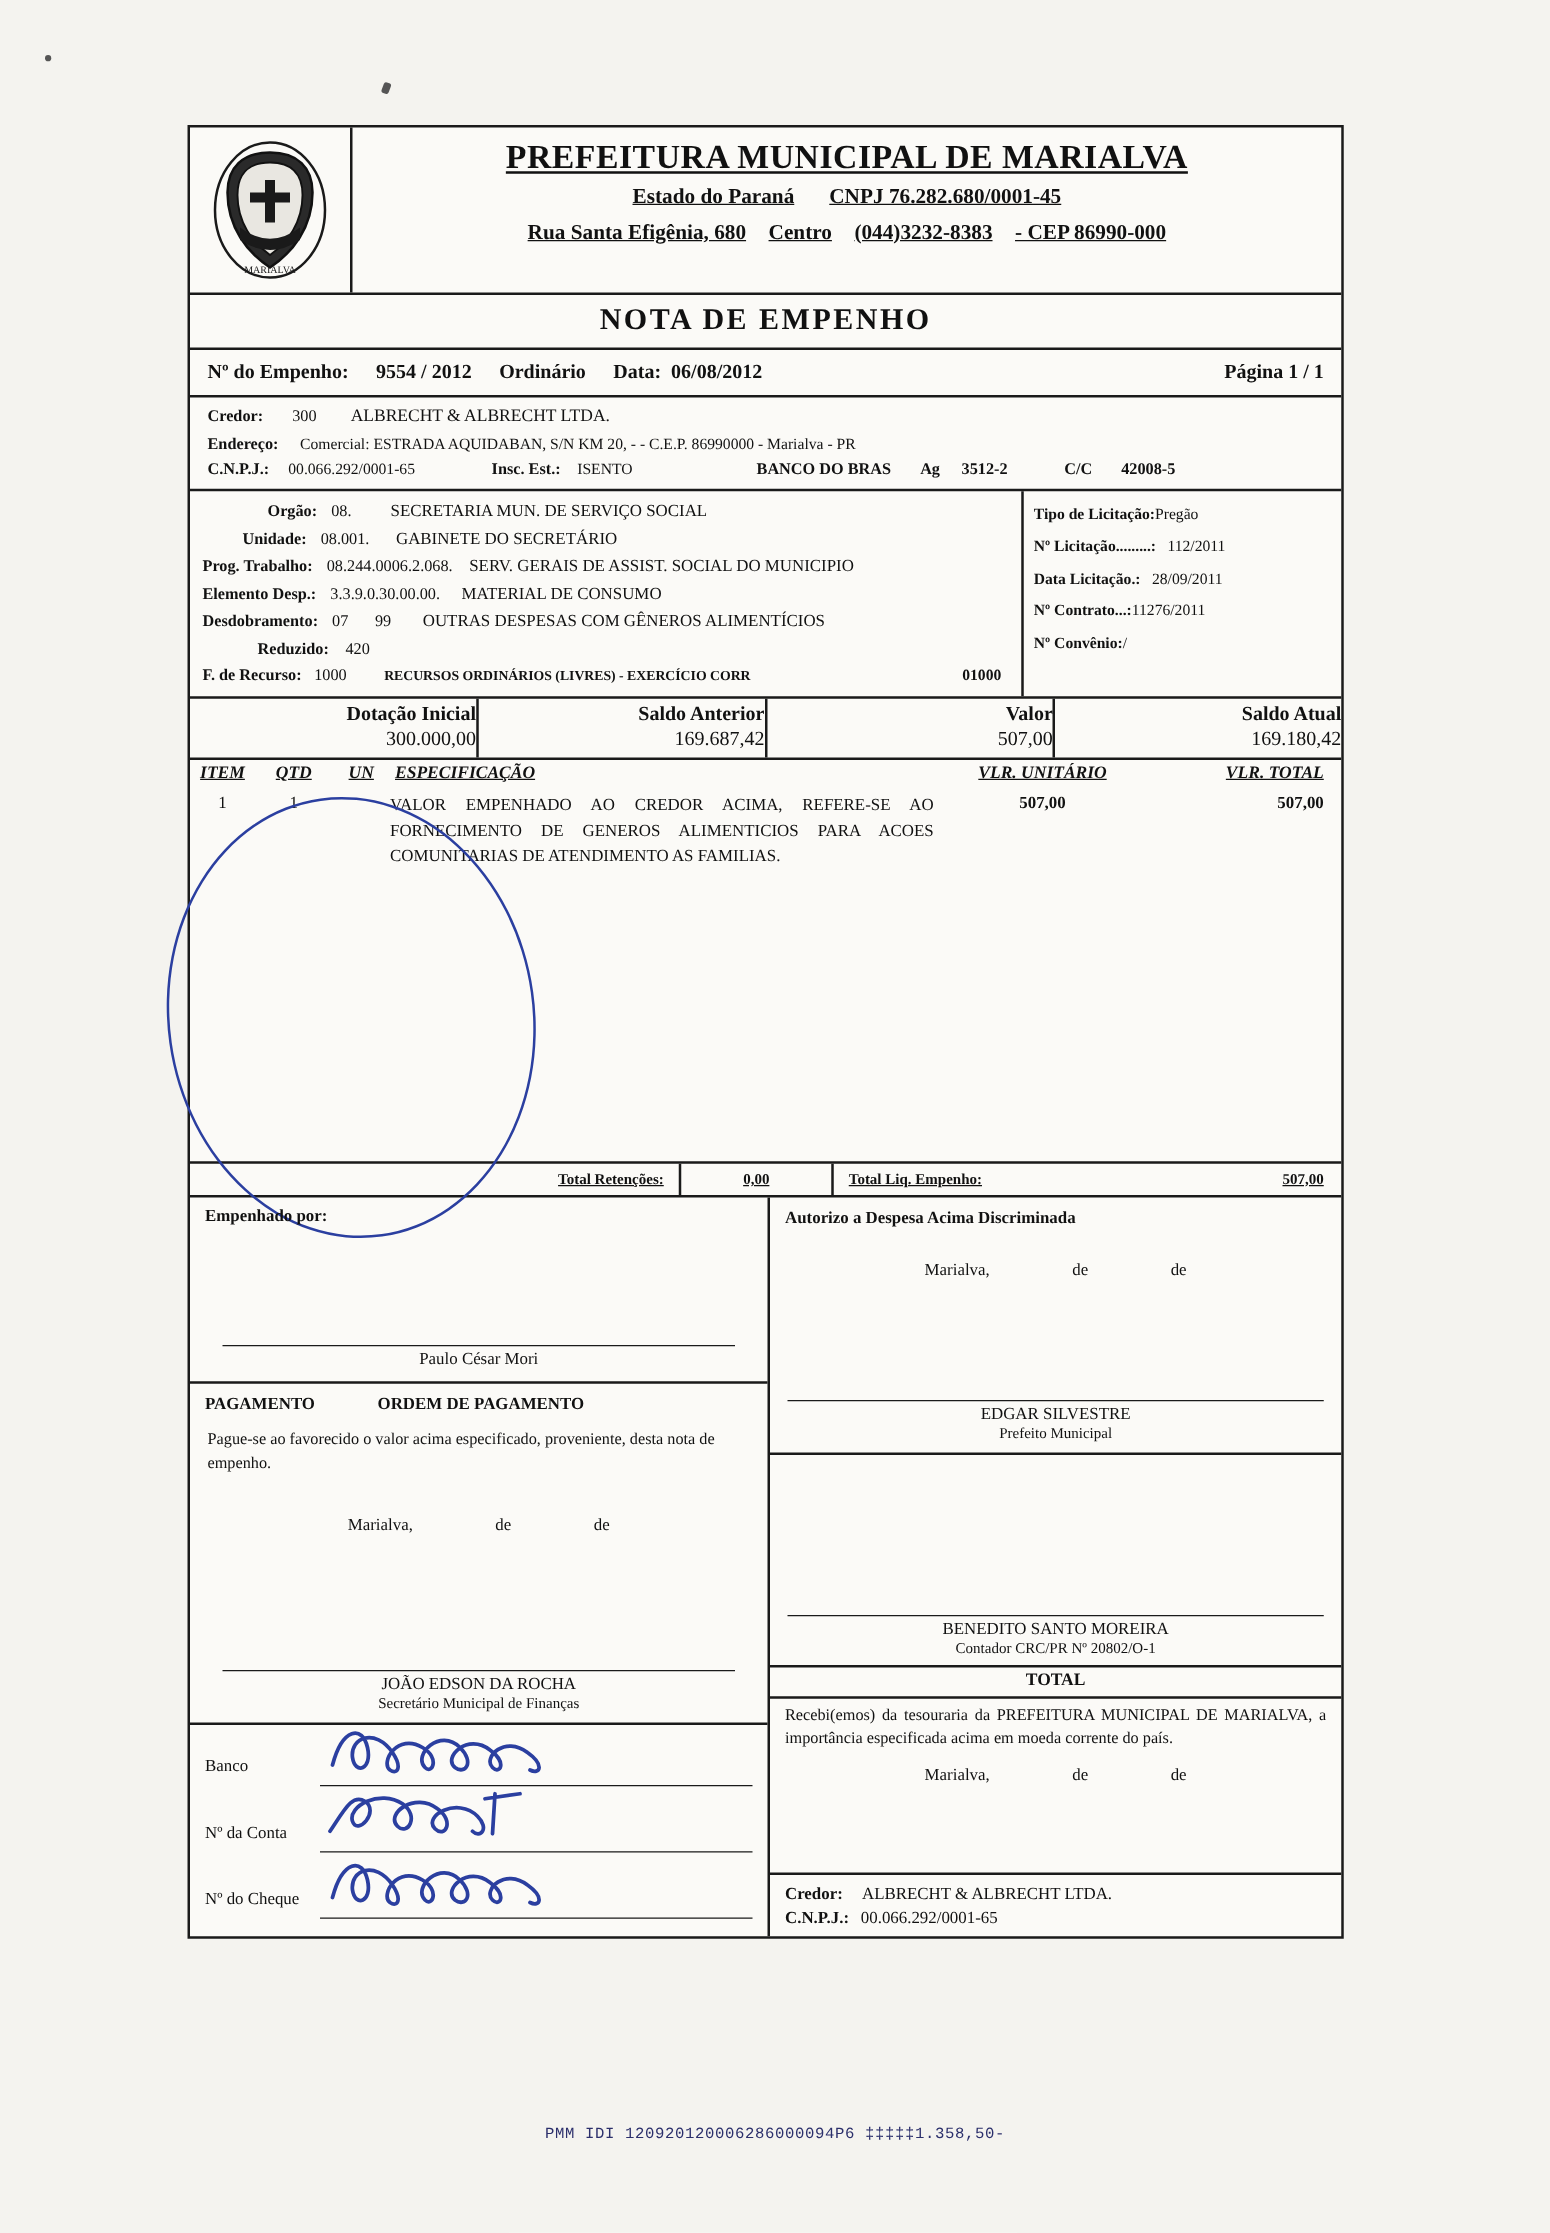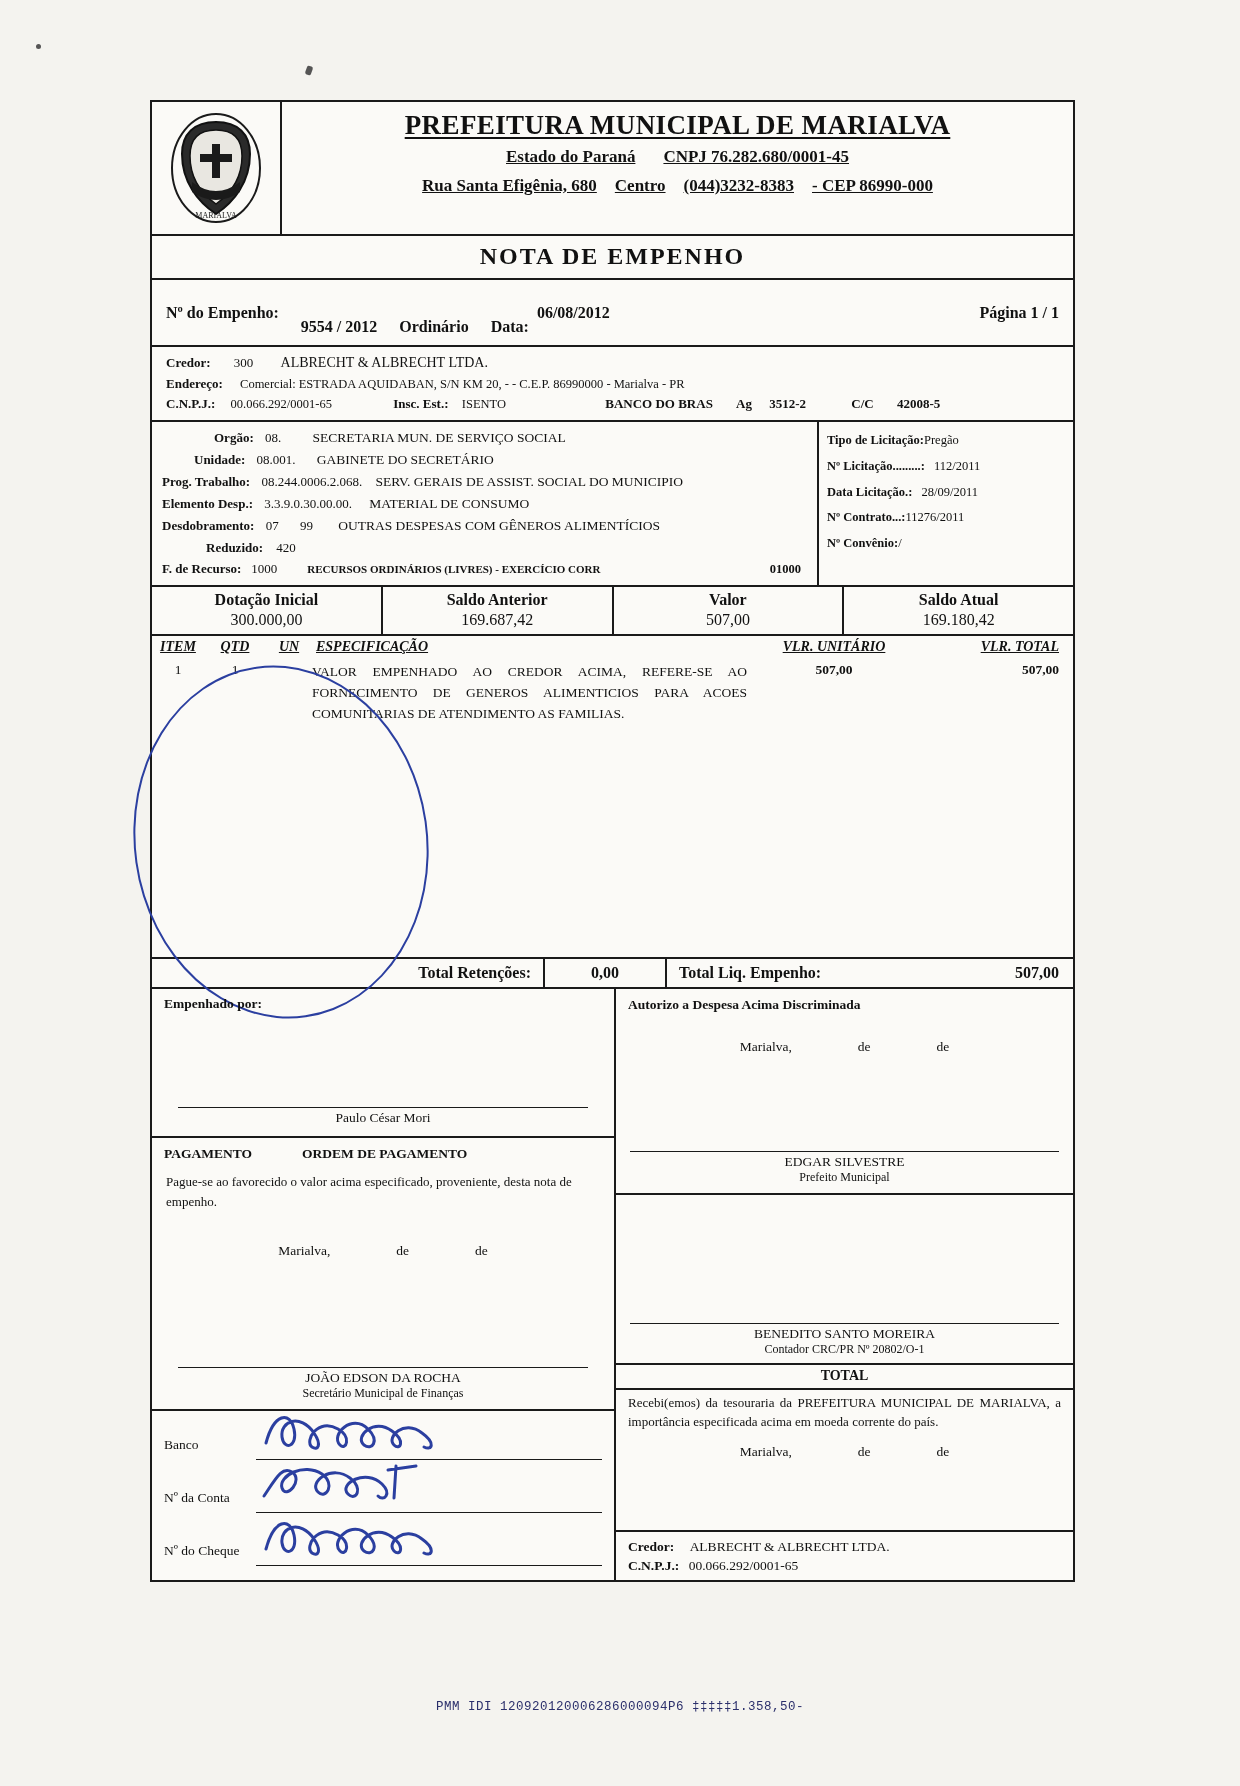--- a/index.html
+++ b/index.html
@@ -51,21 +51,21 @@
     text-align:center;font-size:24px;font-weight:bold;letter-spacing:2px;
     padding:7px 0 8px;
   }
 
   
   .empenho{
     display:flex;align-items:center;
     padding:9px 14px;font-size:16px;font-weight:bold;
   }
   .empenho .lbl{}
-  .empenho .v{margin-left:22px;margin-top:29px;}
+  .empenho .v{margin-left:22px;}
   .empenho .pg{margin-left:auto;}
 
   
   .credor{padding:5px 14px 6px 14px;font-size:13px;line-height:1.55;}
   .credor b{font-weight:bold;}
   .credor .sm{font-size:12.5px;}
 
   
   .orgao-wrap{display:flex;}
   .orgao{flex:1;padding:5px 10px 6px 10px;font-size:13px;line-height:1.62;}
@@ -73,21 +73,21 @@
   .lic{
     width:238px;
     border-left:2px solid #1a1a1a;
     padding:6px 8px;
     font-size:12.5px;line-height:2.05;
   }
   .lic b{font-weight:bold;}
 
   
   .dot{display:flex;text-align:center;font-size:16px;}
-  .dot > div{flex:1;padding:4px 0 5px;}
+  .dot > div{flex:1;padding:4px 0 5px;text-align:right;}
   .dot .t{font-weight:bold;}
   .dot .v{margin-top:2px;}
 
   
   .itemhdr{
     display:flex;font-style:italic;font-weight:bold;font-size:14px;
     padding:3px 0 2px;text-decoration:underline;
   }
   .itemhdr .c1{width:52px;text-align:center;}
   .itemhdr .c2{width:62px;text-align:center;}
@@ -99,21 +99,21 @@
   .itemrow{display:flex;font-size:13.5px;padding-top:5px;}
   .itemrow .c1{width:52px;text-align:center;}
   .itemrow .c2{width:62px;text-align:center;}
   .itemrow .c3{width:46px;}
   .itemrow .c4{flex:1;padding-right:12px;text-align:justify;line-height:1.55;}
   .itemrow .c5{width:150px;text-align:center;font-weight:bold;}
   .itemrow .c6{width:150px;text-align:right;padding-right:14px;font-weight:bold;}
   .itembody{height:300px;position:relative;}
 
   
-  .totrow{display:flex;font-size:16px;font-weight:bold;align-items:flex-start;}
+  .totrow{display:flex;font-size:12px;font-weight:bold;align-items:flex-start;text-decoration:underline;}
   .totrow .a{flex:1;text-align:right;padding:5px 12px;}
   .totrow .b{width:120px;text-align:center;padding:5px 0;border-left:2px solid #1a1a1a;}
   .totrow .c{width:230px;padding:5px 0 5px 12px;border-left:2px solid #1a1a1a;}
   .totrow .d{width:150px;text-align:right;padding:5px 14px 5px 0;}
 
   
   .sig{display:flex;}
   .sig-l{width:462px;border-right:2px solid #1a1a1a;}
   .sig-r{flex:1;}
 

